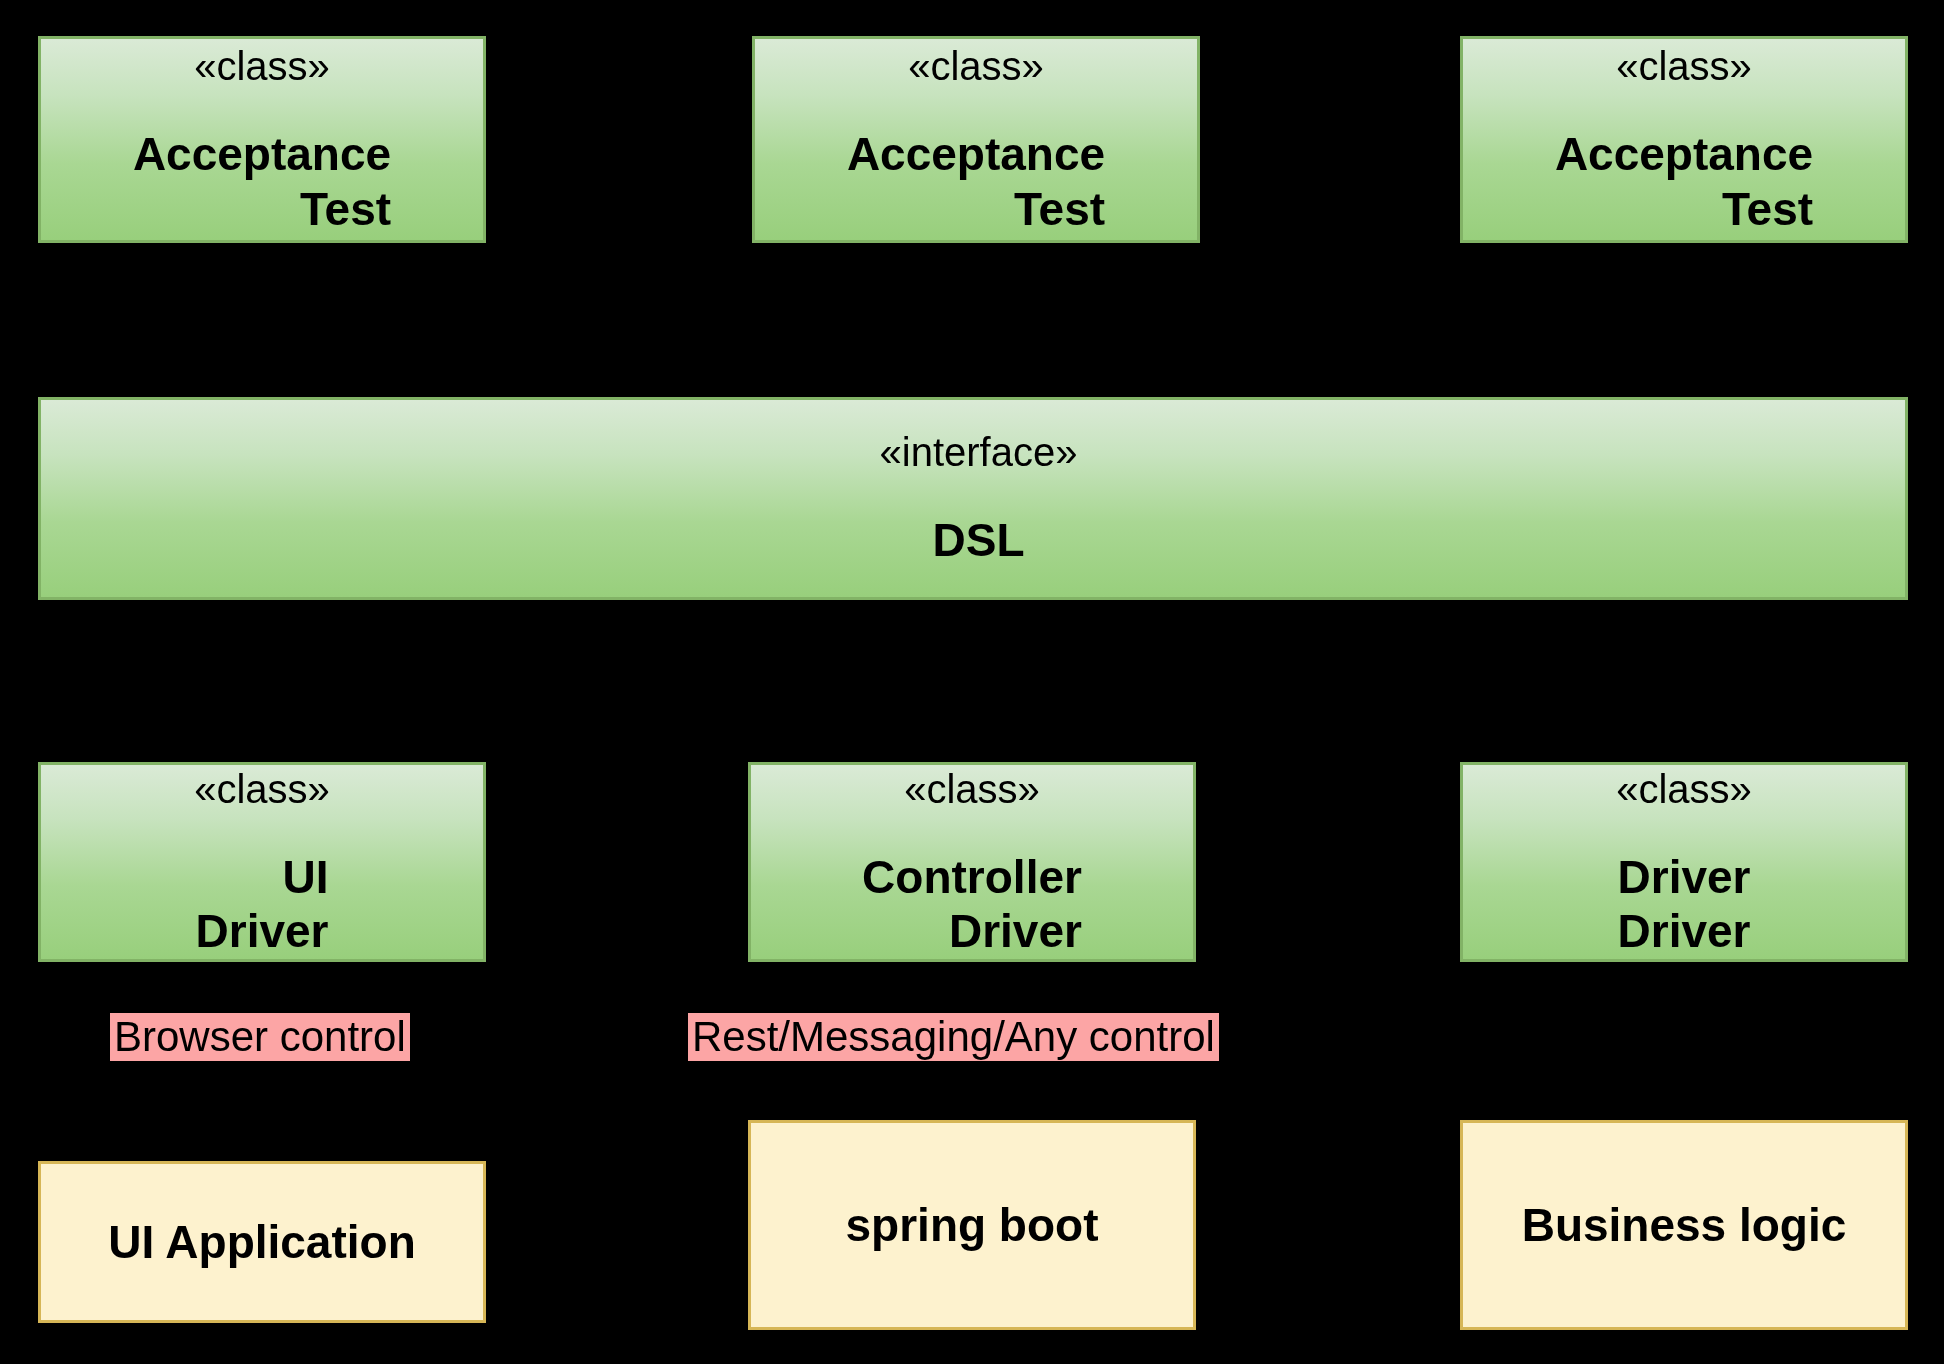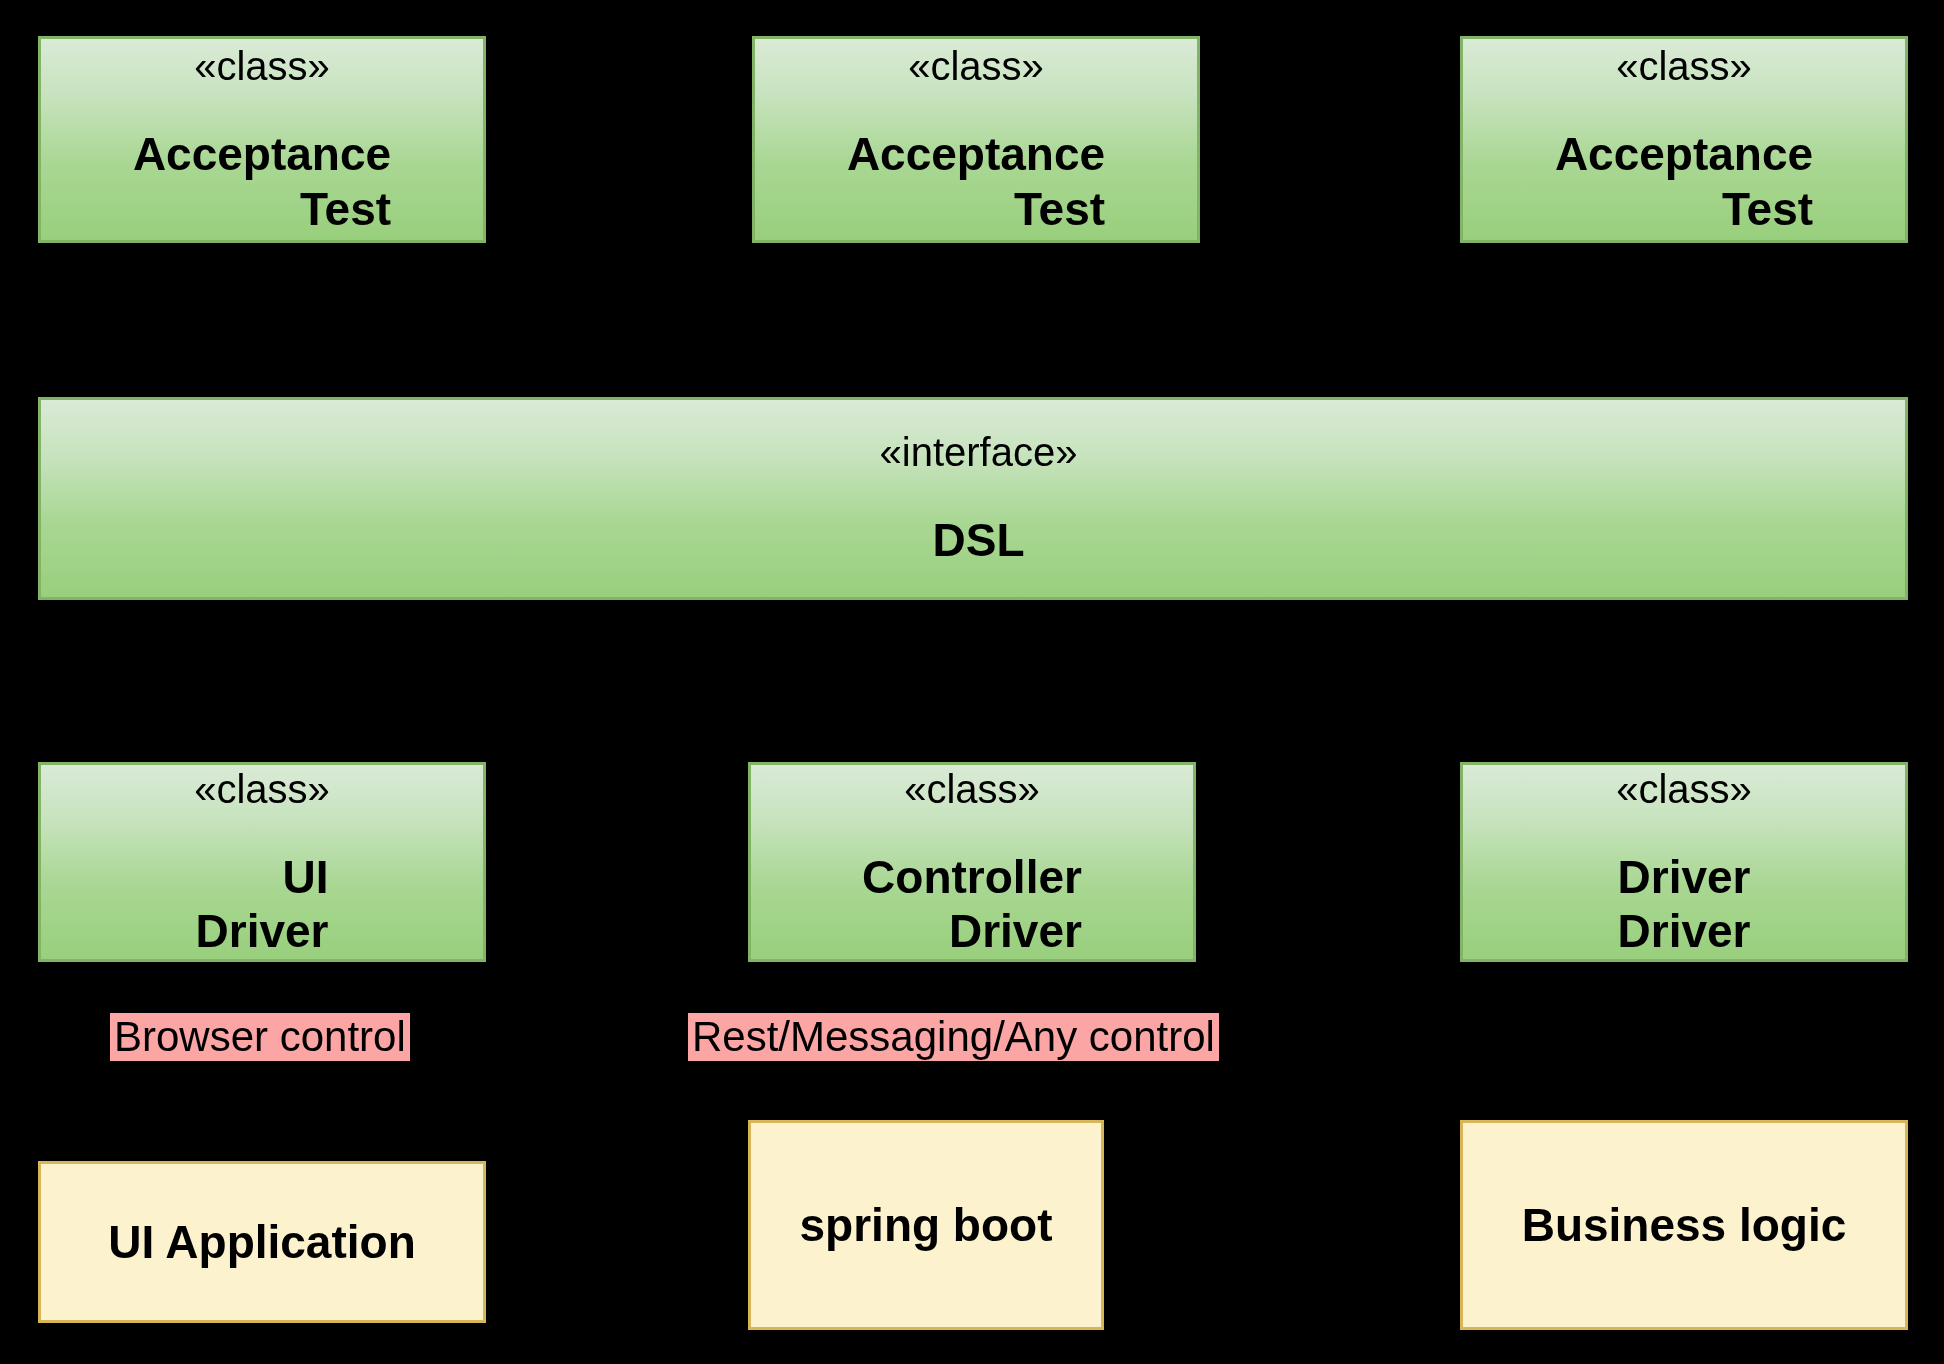--- a/index.html
+++ b/index.html
@@ -156,21 +156,21 @@
 
   <div class="edge-label" style="left:110px; top:1013px;">Browser control</div>
   <div class="edge-label" style="left:688px; top:1013px;">Rest/Messaging/Any control</div>
 
   <div class="node yellow" style="left:38px; top:1120px; width:448px; height:162px;margin-top:41px;">
     <div class="node-title">
       <span class="ln">UI Application</span>
     </div>
   </div>
 
-  <div class="node yellow" style="left:748px; top:1120px; width:356px; height:210px;">
+  <div class="node yellow" style="left:748px; top:1120px; width:448px; height:210px;">
     <div class="node-title">
       <span class="ln">spring boot</span>
     </div>
   </div>
 
   <div class="node yellow" style="left:1460px; top:1120px; width:448px; height:210px;">
     <div class="node-title">
       <span class="ln">Business logic</span>
     </div>
   </div>

